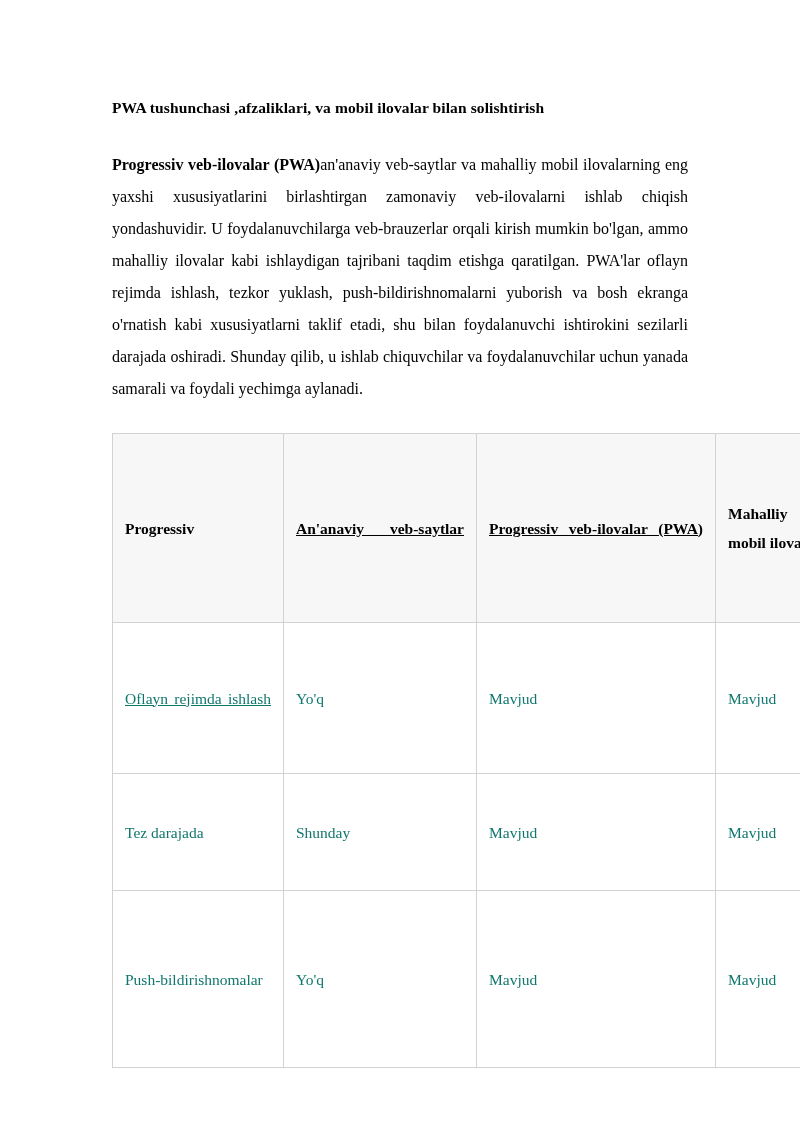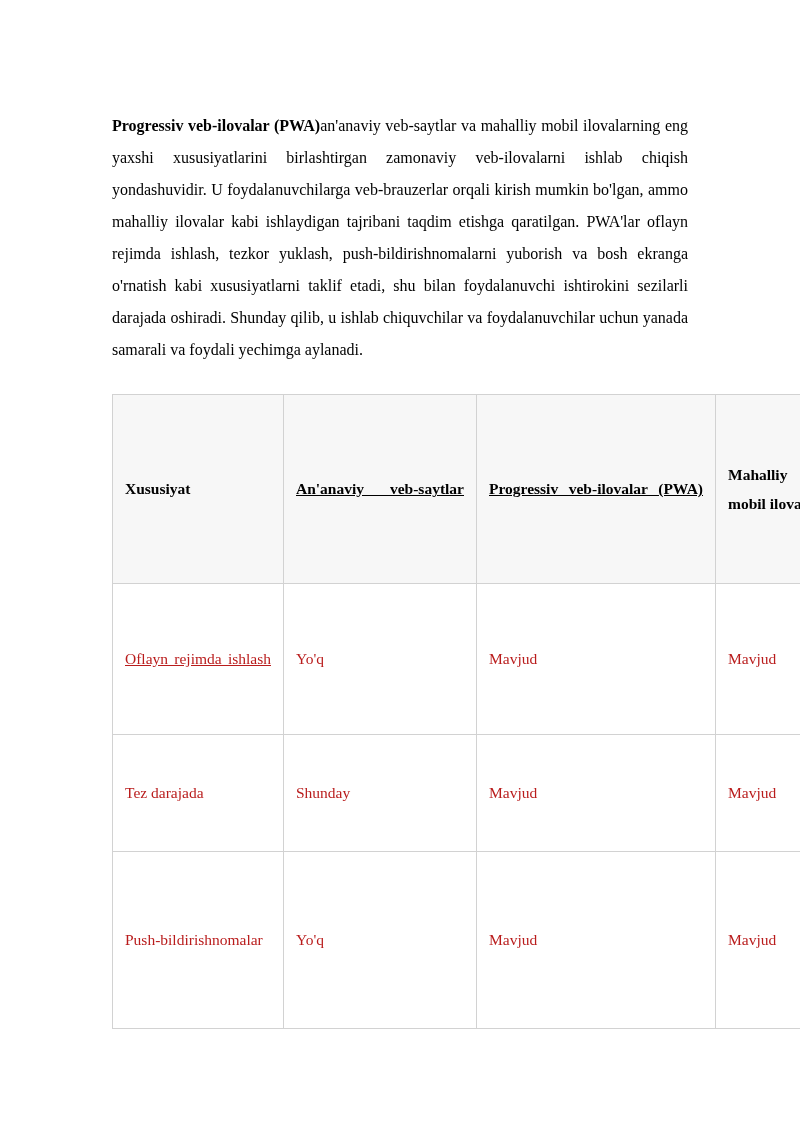--- a/index.html
+++ b/index.html
@@ -55,48 +55,49 @@
     text-justify: inter-word;
   }
   table.compare thead th {
     background: #f7f7f7;
     font-weight: bold;
     height: 160px;
     vertical-align: middle;
     text-align: left;
   }
   table.compare tbody td {
-    color: #b91c1c;
+    color: #0f766e;
     font-weight: normal;
   }
   .col-1 { width: 146px; }
   .col-2 { width: 168px; }
   .col-3 { width: 214px; }
   .col-4 { width: 100px; }
   tr.r1 td { height: 122px; }
   tr.r2 td { height: 88px; }
   tr.r3 td { height: 148px; }
   .cell-justify {
     text-align: justify;
     text-align-last: justify;
     text-decoration: underline;
   }
 </style>
 </head>
 <body>
 
 <div class="page">
 
+  <h1 class="doc-title">PWA tushunchasi ,afzaliklari,  va mobil ilovalar bilan solishtirish</h1>
 
   <p class="body-par"><span class="lead">Progressiv veb-ilovalar (PWA)</span><span>an'anaviy veb-saytlar va mahalliy mobil ilovalarning eng yaxshi xususiyatlarini birlashtirgan zamonaviy veb-ilovalarni ishlab chiqish yondashuvidir. U foydalanuvchilarga veb-brauzerlar orqali kirish mumkin bo'lgan, ammo mahalliy ilovalar kabi ishlaydigan tajribani taqdim etishga qaratilgan. PWA'lar oflayn rejimda ishlash, tezkor yuklash, push-bildirishnomalarni yuborish va bosh ekranga o'rnatish kabi xususiyatlarni taklif etadi, shu bilan foydalanuvchi ishtirokini sezilarli darajada oshiradi. Shunday qilib, u ishlab chiquvchilar va foydalanuvchilar uchun yanada samarali va foydali yechimga aylanadi.</span></p>
 
   <table class="compare">
     <thead>
       <tr>
-        <th class="col-1">Xususiyat</th>
+        <th class="col-1">Progressiv</th>
         <th class="col-2 cell-justify">An'anaviy veb-saytlar</th>
         <th class="col-3 cell-justify">Progressiv veb-ilovalar (PWA)</th>
         <th class="col-4">Mahalliy mobil ilovalar</th>
       </tr>
     </thead>
     <tbody>
       <tr class="r1">
         <td class="col-1 cell-justify">Oflayn rejimda ishlash</td>
         <td class="col-2">Yo'q</td>
         <td class="col-3">Mavjud</td>

